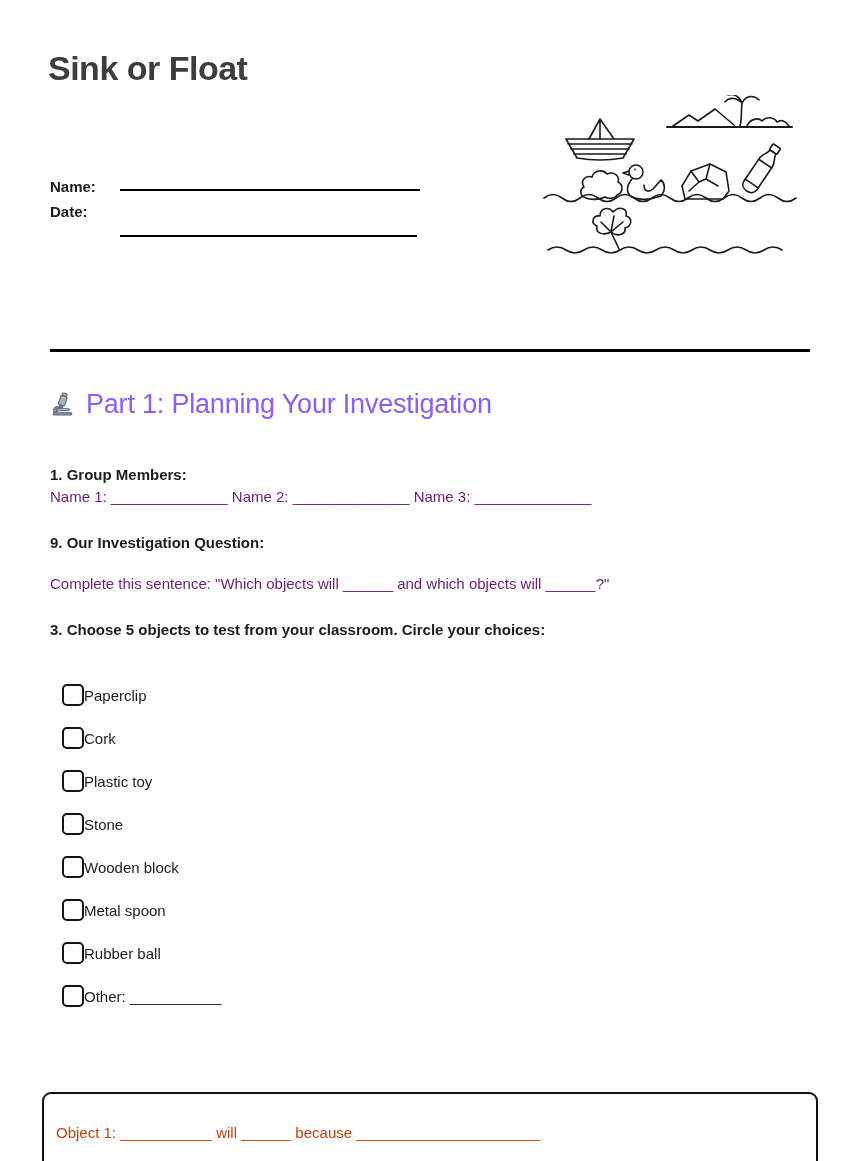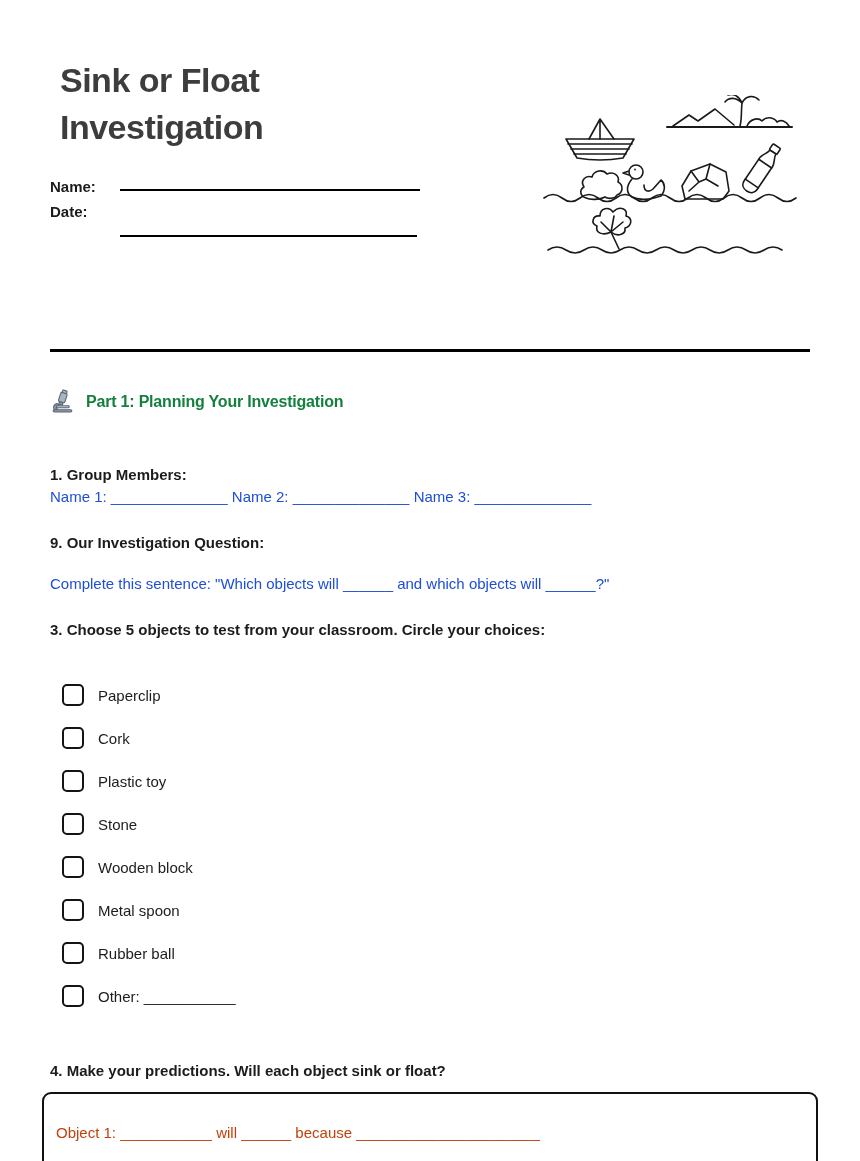--- a/index.html
+++ b/index.html
@@ -6,41 +6,40 @@
   #page{position:relative;width:860px;height:1161px;background:#ffffff;overflow:hidden;
         font-family:"Liberation Sans","DejaVu Sans",sans-serif;color:#1c1c1c;}
   .abs{position:absolute;}
   #title{left:48px;top:45px;font-size:34px;font-weight:bold;line-height:47px;
          letter-spacing:-0.5px;color:#3d3d3d;}
   #title span{display:block;}
   .field-label{font-size:15px;font-weight:bold;color:#1c1c1c;}
   .blank-rule{border-bottom:2px solid #000;height:0;}
   #divider{left:50px;top:349px;width:760px;height:3px;background:#000;}
   #part1-heading{left:50px;top:389px;display:flex;align-items:center;gap:11px;}
-  #part1-heading .htext{font-size:16px;font-weight:bold;color:#15803d;letter-spacing:-0.2px;}
+  #part1-heading .htext{font-size:27px;font-weight:normal;color:#8b5cf6;letter-spacing:-0.2px;}
   .q-label{font-size:15px;font-weight:bold;color:#1c1c1c;white-space:nowrap;}
-  .q-line{font-size:15px;color:#1d4ed8;white-space:nowrap;}
+  .q-line{font-size:15px;color:#701a75;white-space:nowrap;}
   #object-list{left:62px;top:684px;}
-  .obj-row{display:flex;align-items:center;gap:14px;height:22px;margin-bottom:21px;}
+  .obj-row{display:flex;align-items:center;height:22px;margin-bottom:21px;}
   .checkbox{box-sizing:border-box;width:22px;height:22px;border:2.5px solid #141414;
             border-radius:5px;background:#fff;flex:0 0 auto;}
   .obj-label{font-size:15px;color:#1c1c1c;}
   #pred-box{left:42px;top:1092px;width:776px;height:140px;border:2px solid #111;
             border-radius:9px;box-sizing:border-box;padding:30px 0 0 12px;}
   #pred-box p{margin:0;font-size:15px;color:#c2410c;white-space:nowrap;}
   svg{display:block;}
 </style>
 </head>
 <body>
 
 <div id="page">
 
-  <h1 id="title" class="abs" style="margin:12px;">
+  <h1 id="title" class="abs" style="margin:0;">
     <span>Sink or Float</span>
-    <span>Investigation</span>
   </h1>
 
   <svg class="abs" style="left:540px;top:95px;" width="262" height="166" viewBox="0 0 262 166" fill="none" stroke="#1a1a1a" stroke-width="1.6" stroke-linecap="round" stroke-linejoin="round">
     <g>
       <path d="M26,44 L94,44 L83,63 Q60,67 37,63 Z"></path>
       <path d="M28,49 L92,49 M31,54 L89,54 M34,59 L86,59"></path>
       <path d="M60,44 L60,24 L74,44 M60,24 L49,44"></path>
     </g>
     <g>
       <path d="M127,32 L252,32" stroke-width="2"></path>
@@ -136,19 +135,18 @@
     <div class="obj-row">
       <span class="checkbox"></span>
       <span class="obj-label">Rubber ball</span>
     </div>
     <div class="obj-row">
       <span class="checkbox"></span>
       <span class="obj-label">Other: ___________</span>
     </div>
   </div>
 
-  <div class="abs q-label" style="left:50px;top:1062px;">4. Make your predictions. Will each object sink or float?</div>
 
   <div id="pred-box" class="abs">
     <p>Object 1: ___________ will ______ because ______________________</p>
   </div>
 
 </div>
 
 </body></html>

